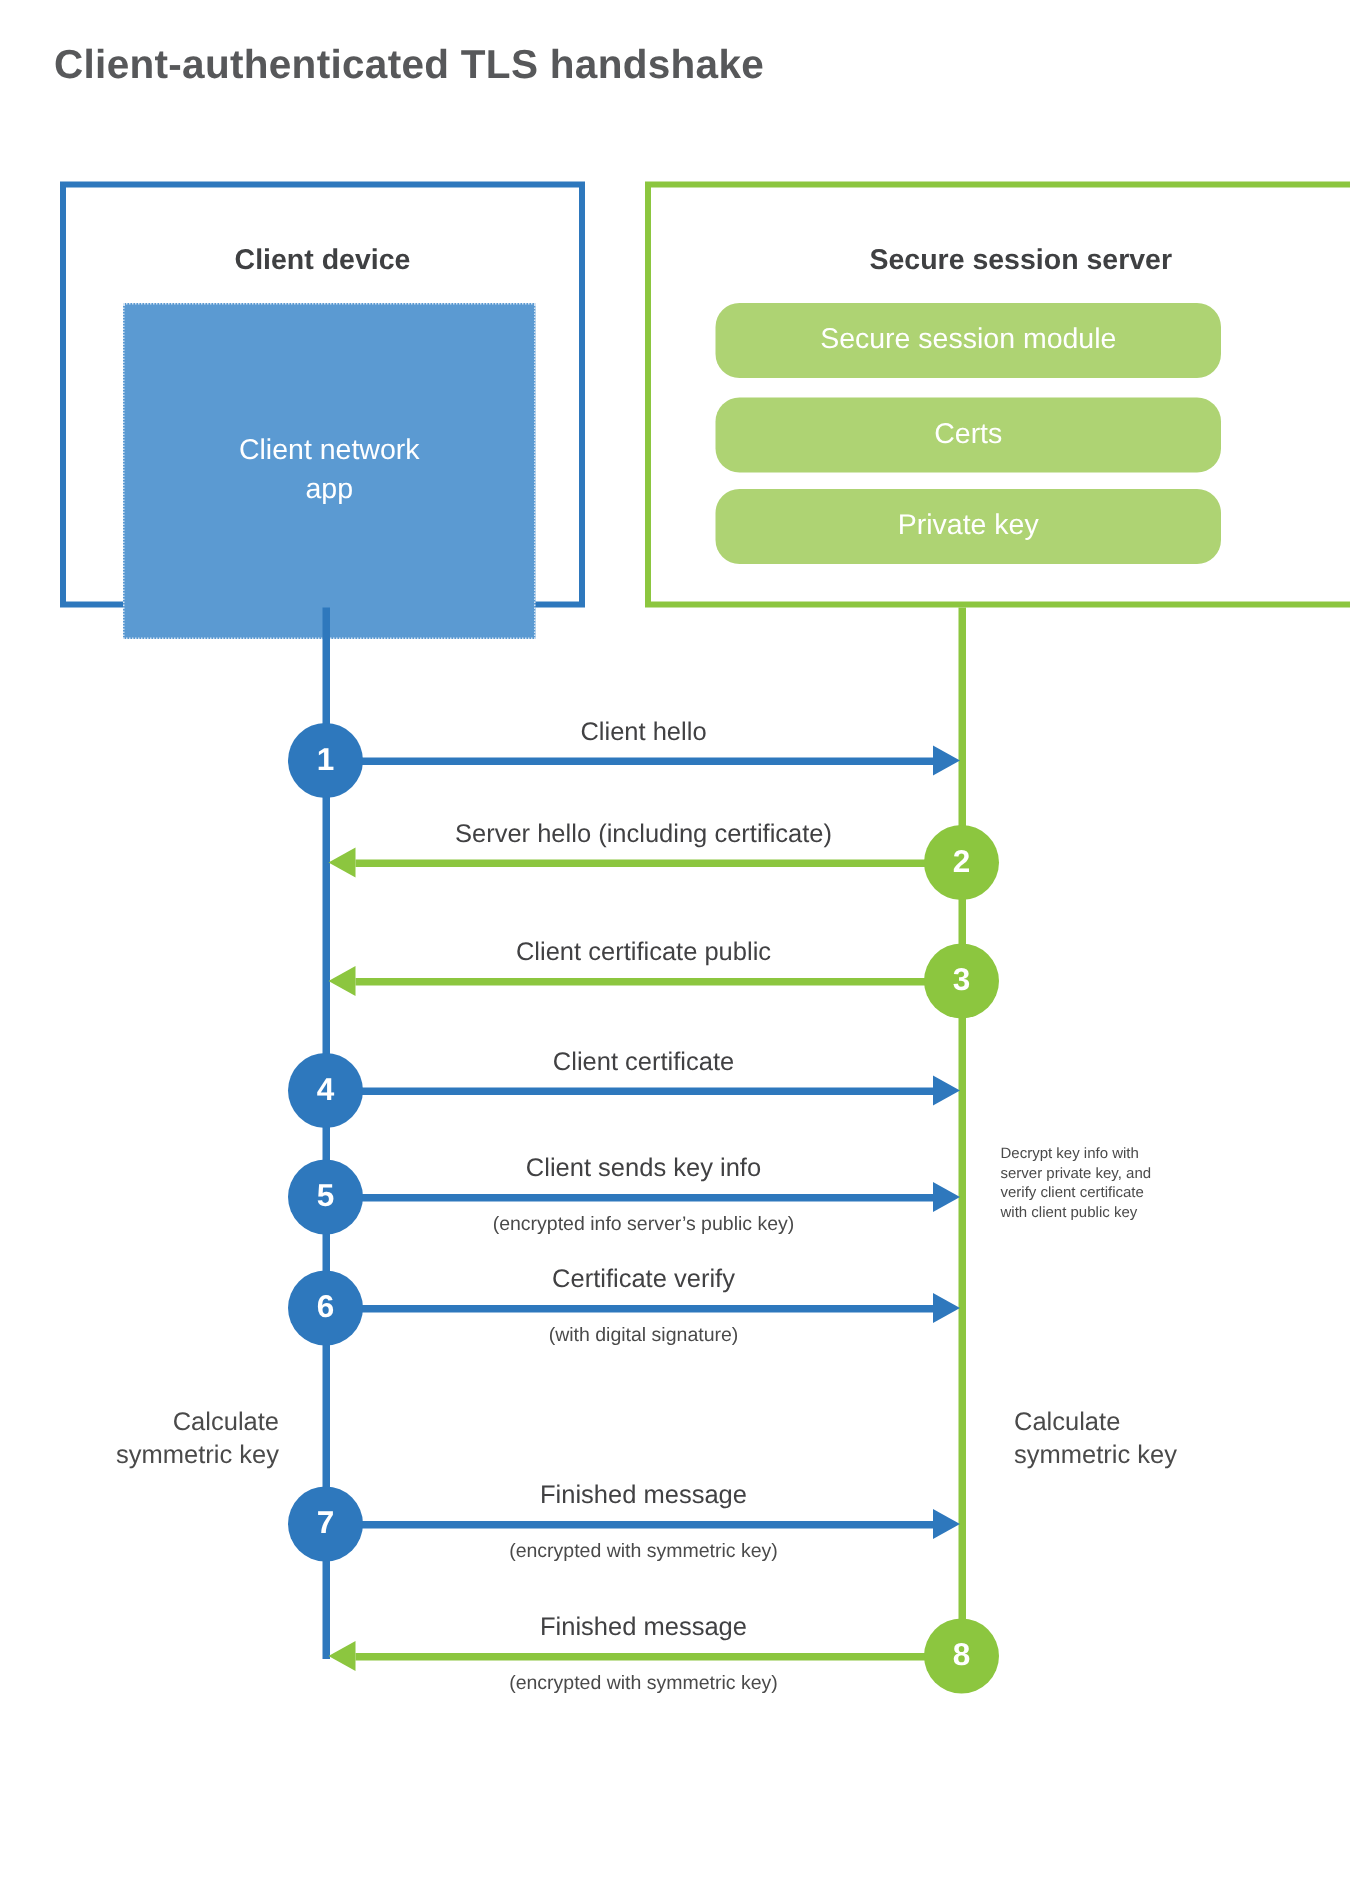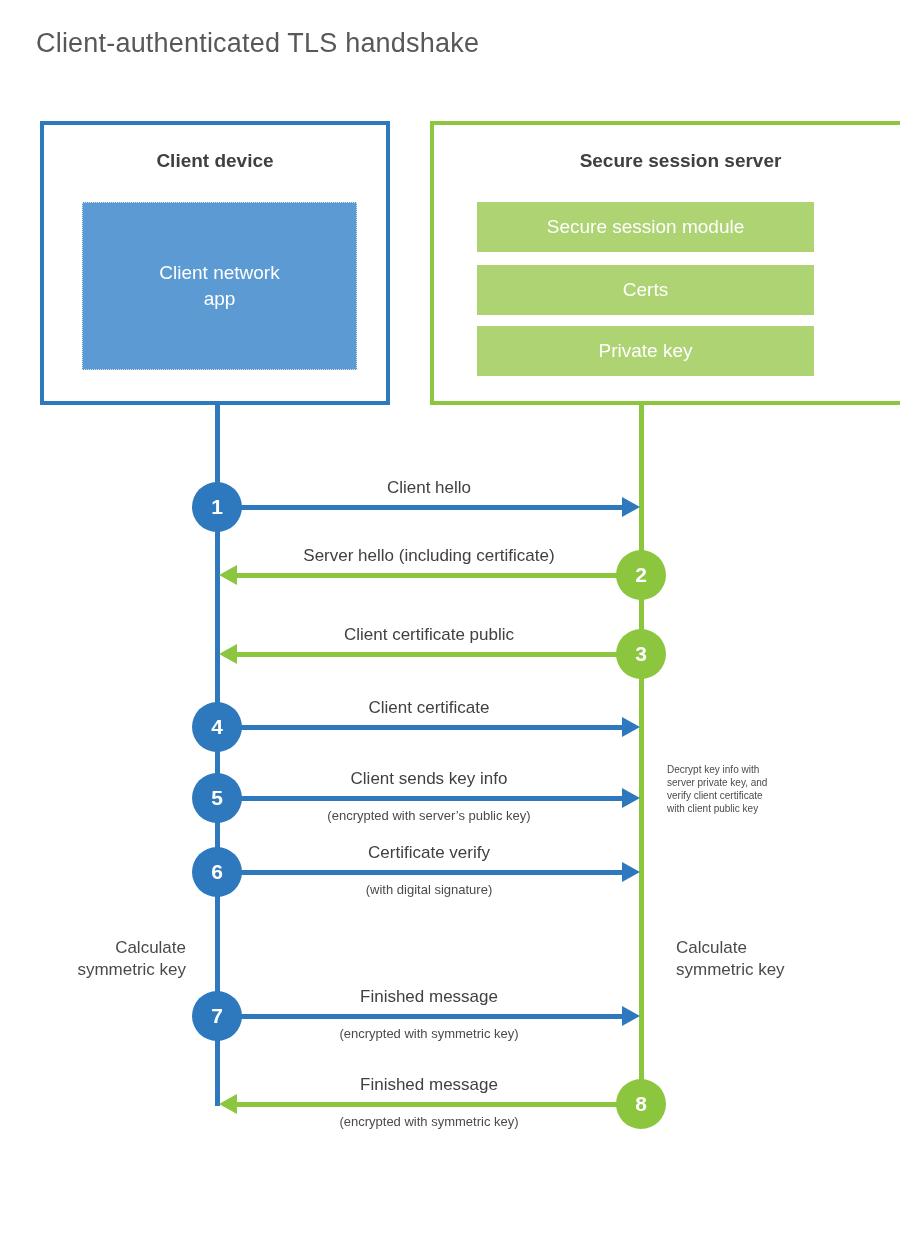--- a/index.html
+++ b/index.html
@@ -16,64 +16,65 @@
     position: relative;
     width: 900px;
     height: 1256px;
     background: #ffffff;
     overflow: hidden;
   }
   .page-title {
     position: absolute;
     left: 36px; top: 28px;
     font-size: 27px;
-    font-weight: 400;
+    font-weight: 700;
     color: #57585a;
     letter-spacing: 0.2px;
   }
   
   .actor-box {
     position: absolute;
     top: 121px;
     height: 284px;
     background: #fff;
   }
   .client-box { left: 40px; width: 350px; border: 4px solid var(--blue); }
   .server-box { left: 430px; width: 501px; border: 4px solid var(--green); }
   .actor-title {
-    margin-top: 25px;
+    margin-top: 38px;
     text-align: center;
     font-size: 19px;
     font-weight: 700;
     color: #3f4042;
   }
   .client-app {
     position: absolute;
     left: 38px; top: 77px;
-    width: 275px; height: 168px;
+    width: 275px; height: 224px;
     background: var(--blue-fill);
     border: 1px dotted #d5e4f3;
     color: #ffffff;
     font-size: 19px;
     line-height: 1.35;
     display: flex;
     align-items: center;
     justify-content: center;
     text-align: center;
     white-space: pre-line;
   }
   .module-bar {
     position: absolute;
     left: 43px;
     width: 337px; height: 50px;
     background: var(--green-fill);
     color: #ffffff;
     font-size: 19px;
     line-height: 50px;
     text-align: center;
+    border-radius: 16px;
   }
   .bar-1 { top: 77px; }
   .bar-2 { top: 140px; }
   .bar-3 { top: 201px; }
   
   .lifeline {
     position: absolute;
     top: 405px;
     width: 5px;
   }
@@ -183,21 +184,21 @@
     <div class="line"></div>
     <div class="head"></div>
     <div class="circle">4</div>
   </div>
 
   <div class="msg m5 right">
     <div class="label">Client sends key info</div>
     <div class="line"></div>
     <div class="head"></div>
     <div class="circle">5</div>
-    <div class="sublabel">(encrypted with server’s public key)</div>
+    <div class="sublabel">(encrypted info server’s public key)</div>
   </div>
 
   <div class="msg m6 right">
     <div class="label">Certificate verify</div>
     <div class="line"></div>
     <div class="head"></div>
     <div class="circle">6</div>
     <div class="sublabel">(with digital signature)</div>
   </div>
 

